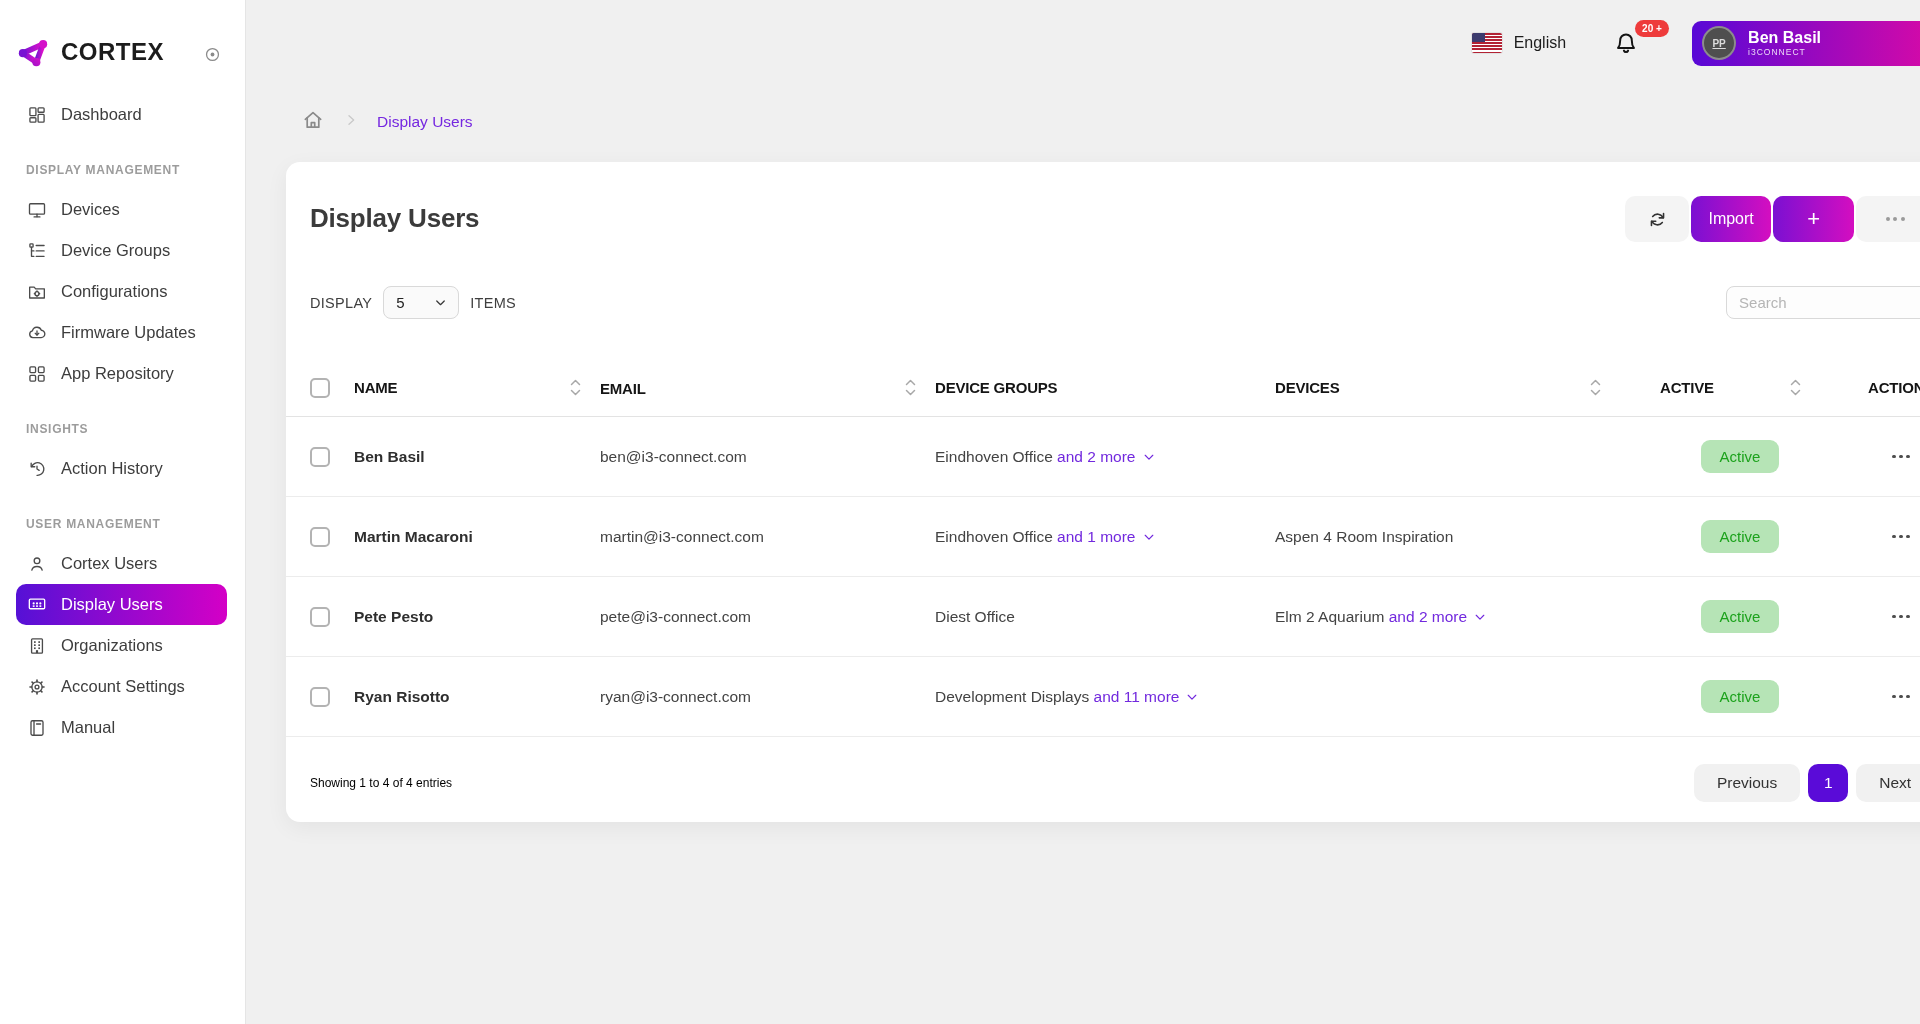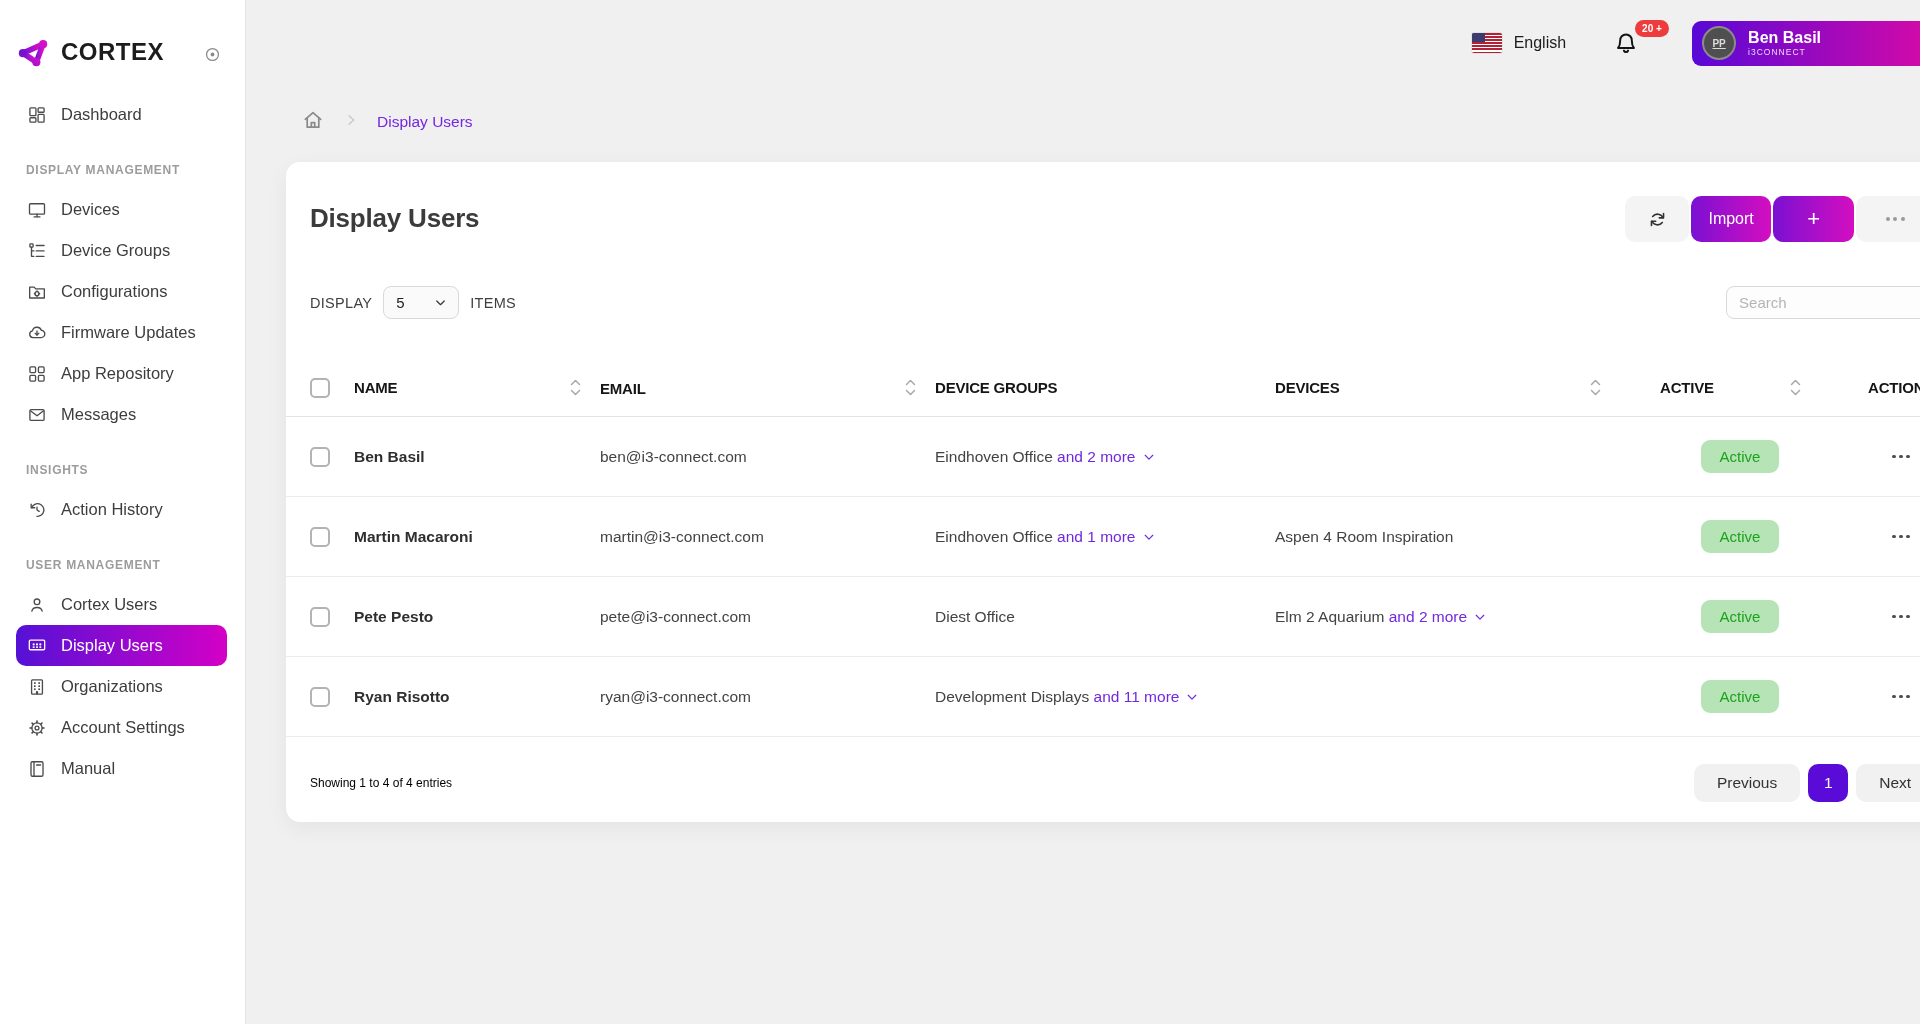--- a/index.html
+++ b/index.html
@@ -196,27 +196,20 @@
       </div>
       <div class="nav-item">
         <svg viewBox="0 0 24 24">
           <rect x="3.5" y="3.5" width="6.8" height="6.8" rx="1.2"></rect>
             <rect x="13.7" y="3.5" width="6.8" height="6.8" rx="1.2"></rect>
           <rect x="3.5" y="13.7" width="6.8" height="6.8" rx="1.2"></rect>
             <rect x="13.7" y="13.7" width="6.8" height="6.8" rx="1.2"></rect>
         </svg>
         <span>App Repository</span>
       </div>
-      <div class="nav-item">
-        <svg viewBox="0 0 24 24">
-          <rect x="3.5" y="5.5" width="17" height="13" rx="1.5"></rect>
-            <polyline points="4.5 7.2 12 13 19.5 7.2"></polyline>
-        </svg>
-        <span>Messages</span>
-      </div>
 
       <div class="nav-section">INSIGHTS</div>
       <div class="nav-item">
         <svg viewBox="0 0 24 24">
           <path d="M5 5 v4.3 h4.3"></path>
             <path d="M5.6 9.1 A7.6 7.6 0 1 1 12 19.6"></path>
             <path d="M12 8.6 V12 l2.6 1.6"></path>
         </svg>
         <span>Action History</span>
       </div>

